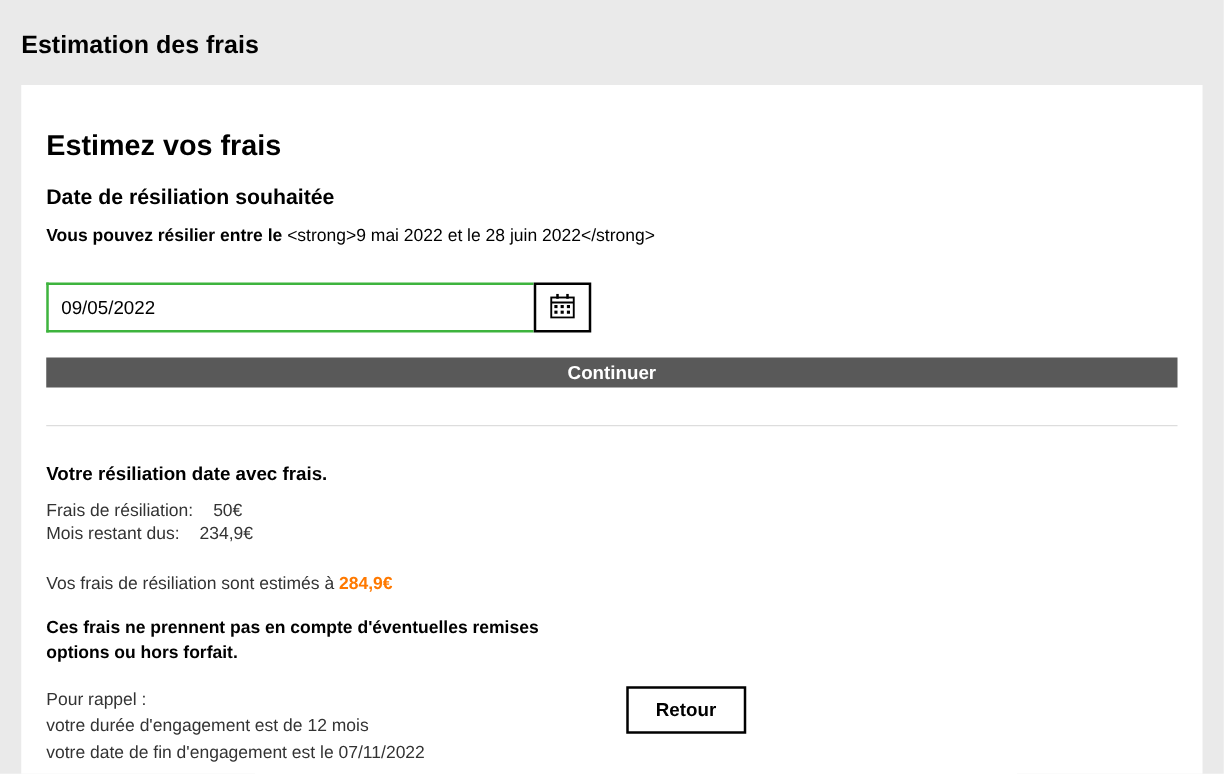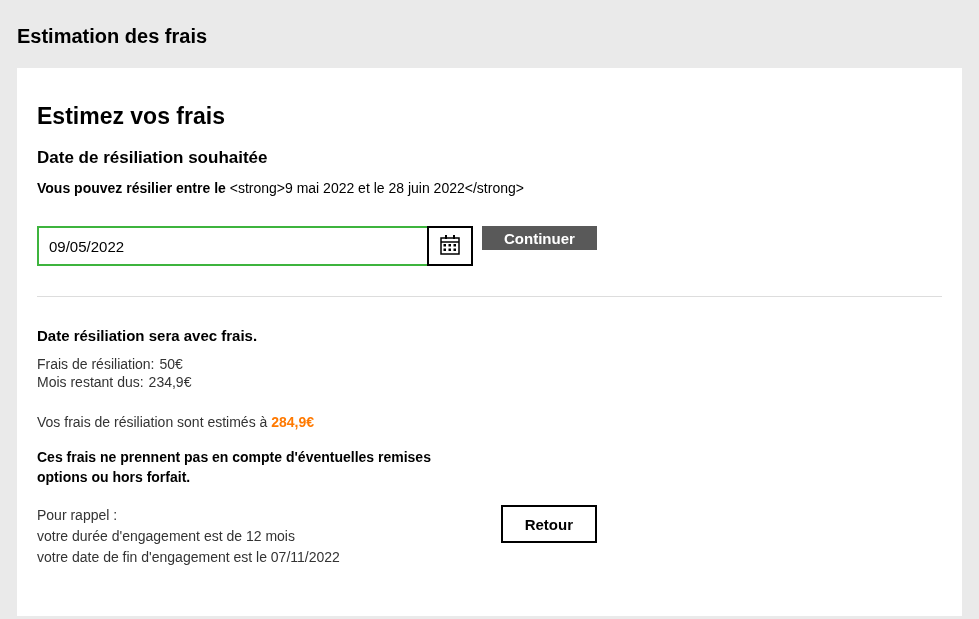--- a/index.html
+++ b/index.html
@@ -40,22 +40,23 @@
       font-size: 14px;
       color: #000;
       margin-bottom: 30px;
     }
     .date-range-info .prefix {
       font-weight: bold;
     }
     .input-row {
       display: flex;
       align-items: stretch;
-      gap: 9px;
+      gap: 20px;
       margin-bottom: 30px;
+      flex-direction: column;
     }
     .date-input-wrap {
       display: flex;
       align-items: stretch;
       height: 40px;
     }
     .date-input {
       width: 390px;
       height: 40px;
       border: 2px solid #3eb43e;
@@ -96,21 +97,21 @@
       color: #000;
       margin-bottom: 12px;
     }
     .breakdown {
       font-size: 14px;
       color: #333;
       margin-bottom: 24px;
     }
     .breakdown-row {
       display: flex;
-      gap: 5px;
+      gap: 16px;
       margin-bottom: 2px;
     }
     .estimate-line {
       font-size: 14px;
       color: #333;
       margin-bottom: 18px;
     }
     .estimate-amount {
       color: #ff7900;
       font-weight: bold;
@@ -177,21 +178,21 @@
             <rect x="13.5" y="13.5" width="2.5" height="2.5" fill="#000"></rect>
           </svg>
         </span>
       </button>
     </div>
     <button class="continue-btn">Continuer</button>
   </div>
 
   <hr class="divider">
 
-  <div class="result-heading">Date résiliation sera avec frais.</div>
+  <div class="result-heading">Votre résiliation date avec frais.</div>
 
   <div class="breakdown">
     <div class="breakdown-row">
       <span>Frais de résiliation:</span>
       <span>50€</span>
     </div>
     <div class="breakdown-row">
       <span>Mois restant dus:</span>
       <span>234,9€</span>
     </div>

